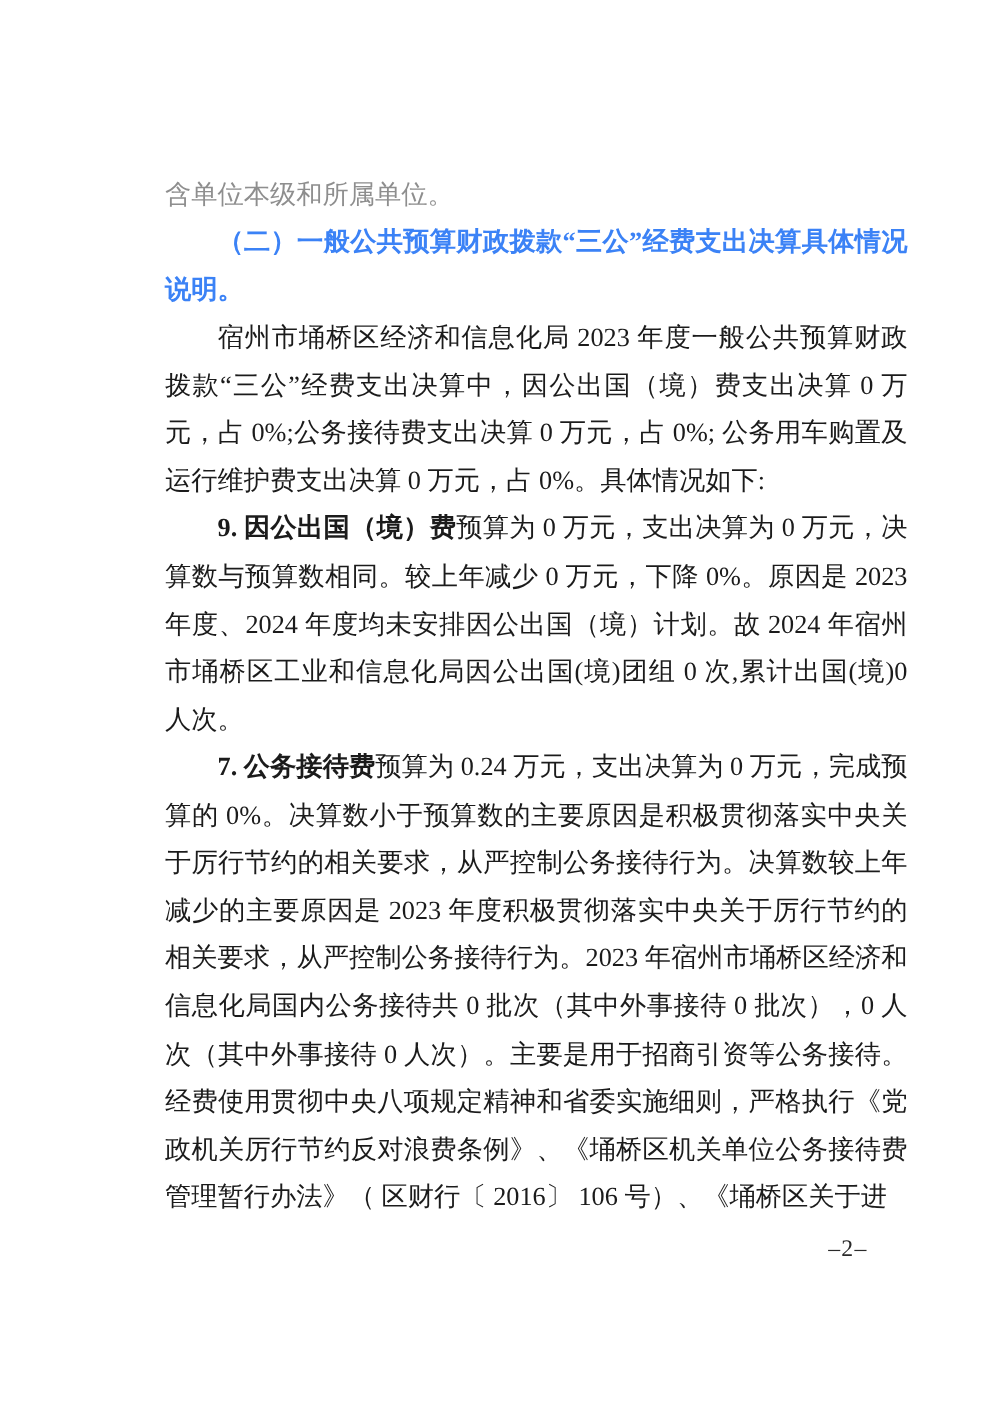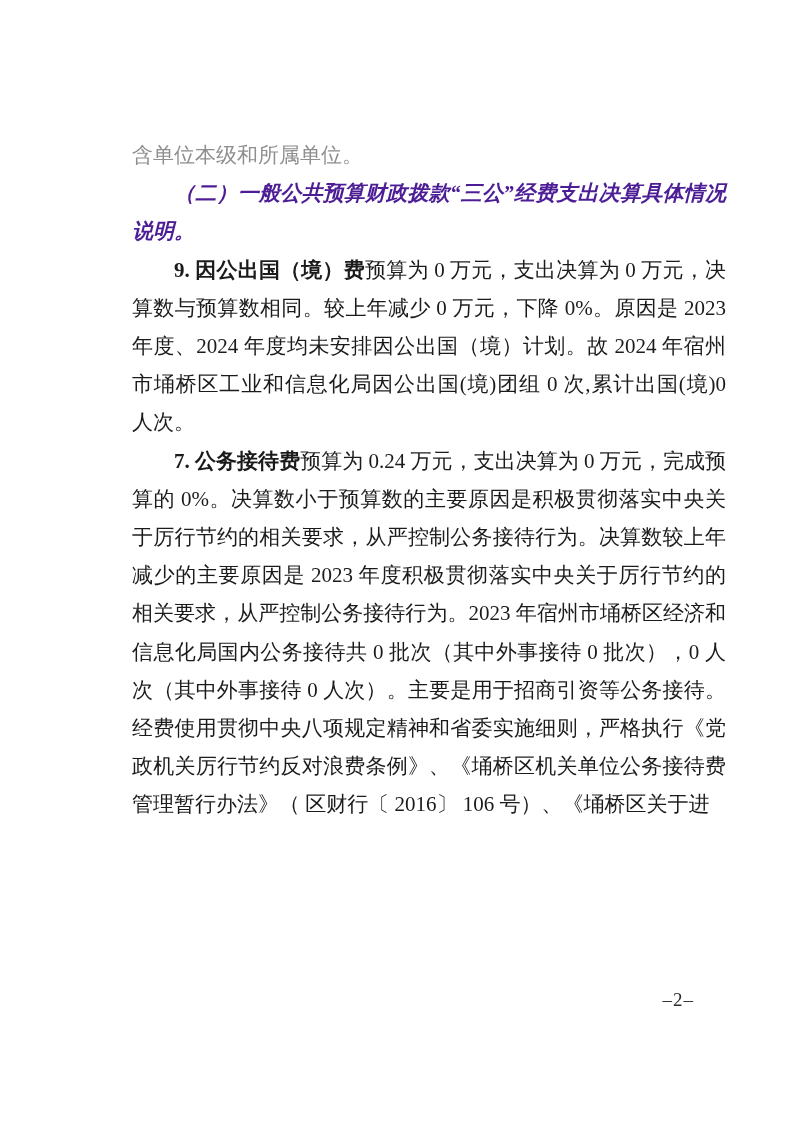--- a/index.html
+++ b/index.html
@@ -33,22 +33,21 @@
   }
   .para-indent {
     text-indent: 42px;
   }
   .continuation {
     color: #8e8e8e;
     text-indent: 0;
   }
   .section-heading {
     font-weight: bold;
-    color: #4c1d95;
-    font-style: italic;
+    color: #3b82f6;
   }
   .item-label {
     font-weight: bold;
   }
   .page-number {
     position: absolute;
     top: 986px;
     right: 99px;
     font-size: 19px;
     line-height: 28px;
@@ -59,20 +58,21 @@
 </head>
 <body>
 
 <div class="page">
   <div class="content">
 
     <p class="continuation">含单位本级和所属单位。</p>
 
     <p class="para-indent section-heading">（二）一般公共预算财政拨款“三公”经费支出决算具体情况说明。</p>
 
+    <p class="para-indent">宿州市埇桥区经济和信息化局 2023 年度一般公共预算财政拨款“三公”经费支出决算中，因公出国（境）费支出决算 0 万元，占 0%;公务接待费支出决算 0 万元，占 0%; 公务用车购置及运行维护费支出决算 0 万元，占 0%。具体情况如下:</p>
 
     <p class="para-indent"><span class="item-label">9. 因公出国（境）费</span><span>预算为 0 万元，支出决算为 0 万元，决算数与预算数相同。较上年减少 0 万元，下降 0%。原因是 2023 年度、2024 年度均未安排因公出国（境）计划。故 2024 年宿州市埇桥区工业和信息化局因公出国(境)团组 0 次,累计出国(境)0 人次。</span></p>
 
     <p class="para-indent"><span class="item-label">7. 公务接待费</span><span>预算为 0.24 万元，支出决算为 0 万元，完成预算的 0%。决算数小于预算数的主要原因是积极贯彻落实中央关于厉行节约的相关要求，从严控制公务接待行为。决算数较上年减少的主要原因是 2023 年度积极贯彻落实中央关于厉行节约的相关要求，从严控制公务接待行为。2023 年宿州市埇桥区经济和信息化局国内公务接待共 0 批次（其中外事接待 0 批次），0 人次（其中外事接待 0 人次）。主要是用于招商引资等公务接待。经费使用贯彻中央八项规定精神和省委实施细则，严格执行《党政机关厉行节约反对浪费条例》、《埇桥区机关单位公务接待费管理暂行办法》（ 区财行〔 2016〕 106 号）、《埇桥区关于进</span></p>
 
   </div>
 
   <div class="page-number">–2–</div>
 </div>
 

